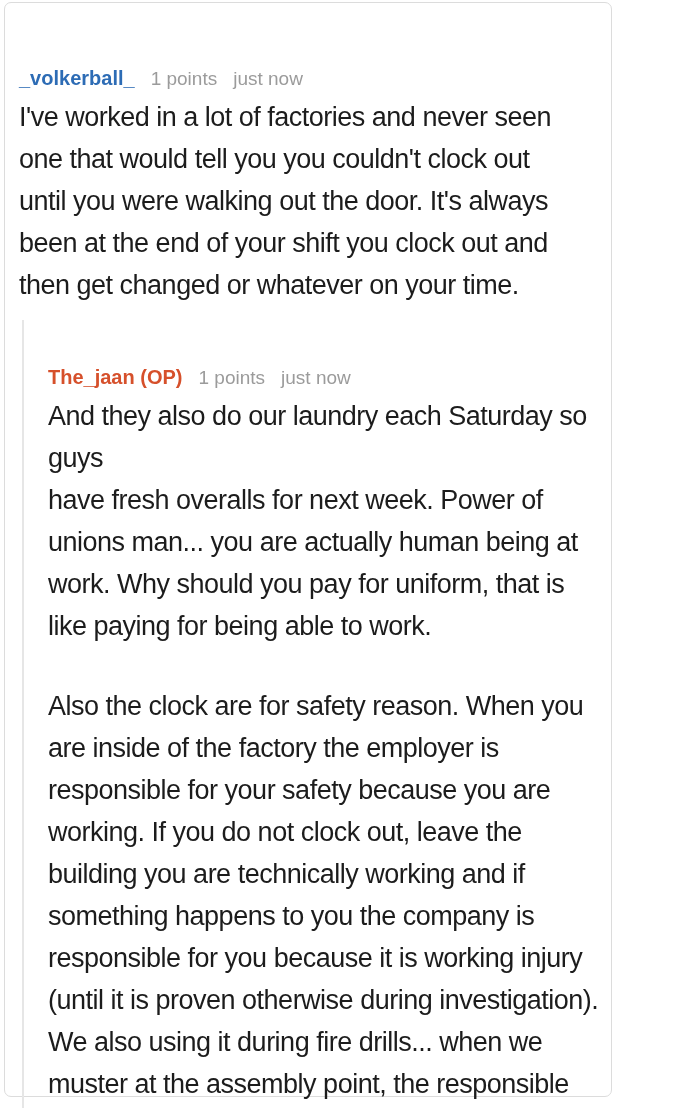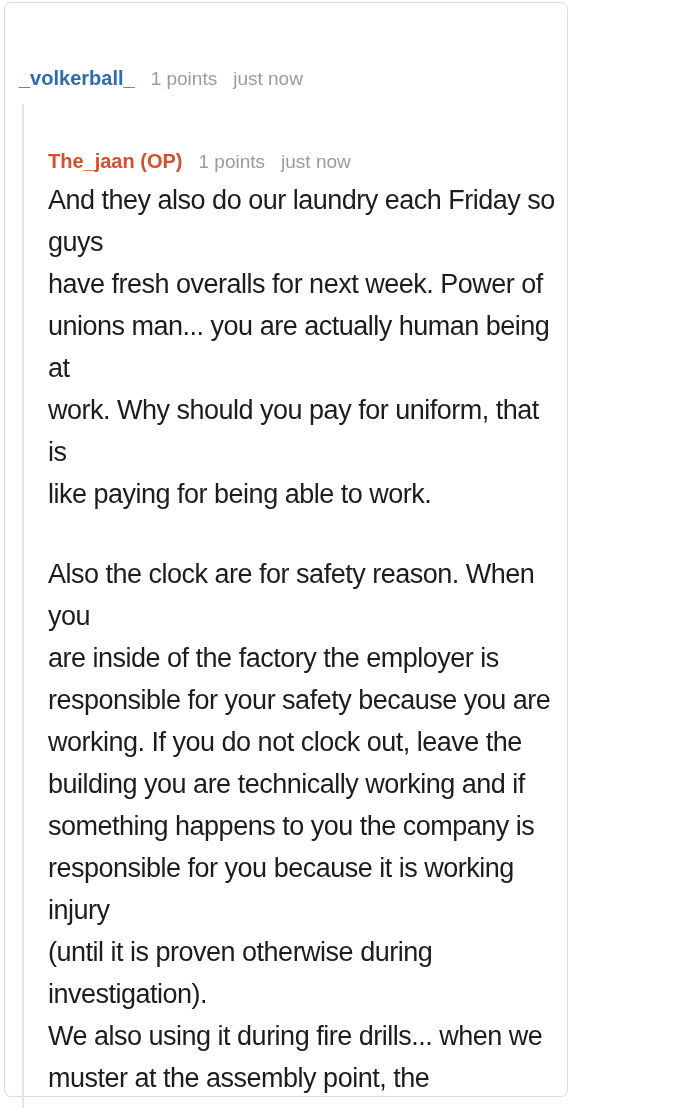--- a/index.html
+++ b/index.html
@@ -15,21 +15,21 @@
     --op-orange: #d6502b;
     --meta-gray: #9b9b9b;
     --body-text: #1c1c1c;
     --thread-line: #e6e6e6;
     --card-border: #dcdcdc;
   }
   .card {
     position: absolute;
     left: 4px;
     top: 2px;
-    width: 564px;
+    width: 608px;
     height: 1095px;
     box-sizing: border-box;
     background: #ffffff;
     border: 1px solid var(--card-border);
     border-radius: 7px;
     padding: 18px 6px 0 14px;
   }
   .comment-header {
     display: flex;
     align-items: baseline;
@@ -77,29 +77,36 @@
 <body>
 
 <div class="card">
 
   <div class="comment">
     <div class="comment-header">
       <a class="username">_volkerball_</a>
       <span class="meta">1 points</span>
       <span class="meta">just now</span>
     </div>
+    <div class="comment-body">
+      <p>I've worked in a lot of factories and never seen
+one that would tell you you couldn't clock out
+until you were walking out the door. It's always
+been at the end of your shift you clock out and
+then get changed or whatever on your time.</p>
+    </div>
 
     <div class="reply">
       <div class="comment-header">
         <a class="username op">The_jaan (OP)</a>
         <span class="meta">1 points</span>
         <span class="meta">just now</span>
       </div>
       <div class="comment-body">
-        <p>And they also do our laundry each Friday so guys
+        <p>And they also do our laundry each Saturday so guys
 have fresh overalls for next week. Power of
 unions man... you are actually human being at
 work. Why should you pay for uniform, that is
 like paying for being able to work.</p>
         <p>Also the clock are for safety reason. When you
 are inside of the factory the employer is
 responsible for your safety because you are
 working. If you do not clock out, leave the
 building you are technically working and if
 something happens to you the company is

